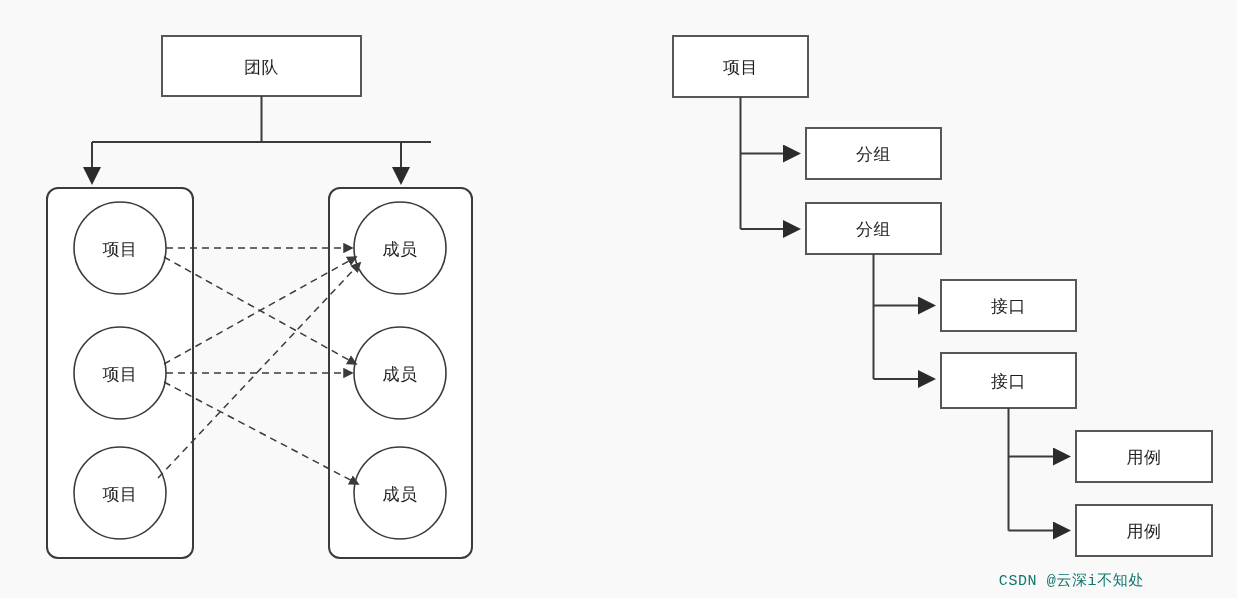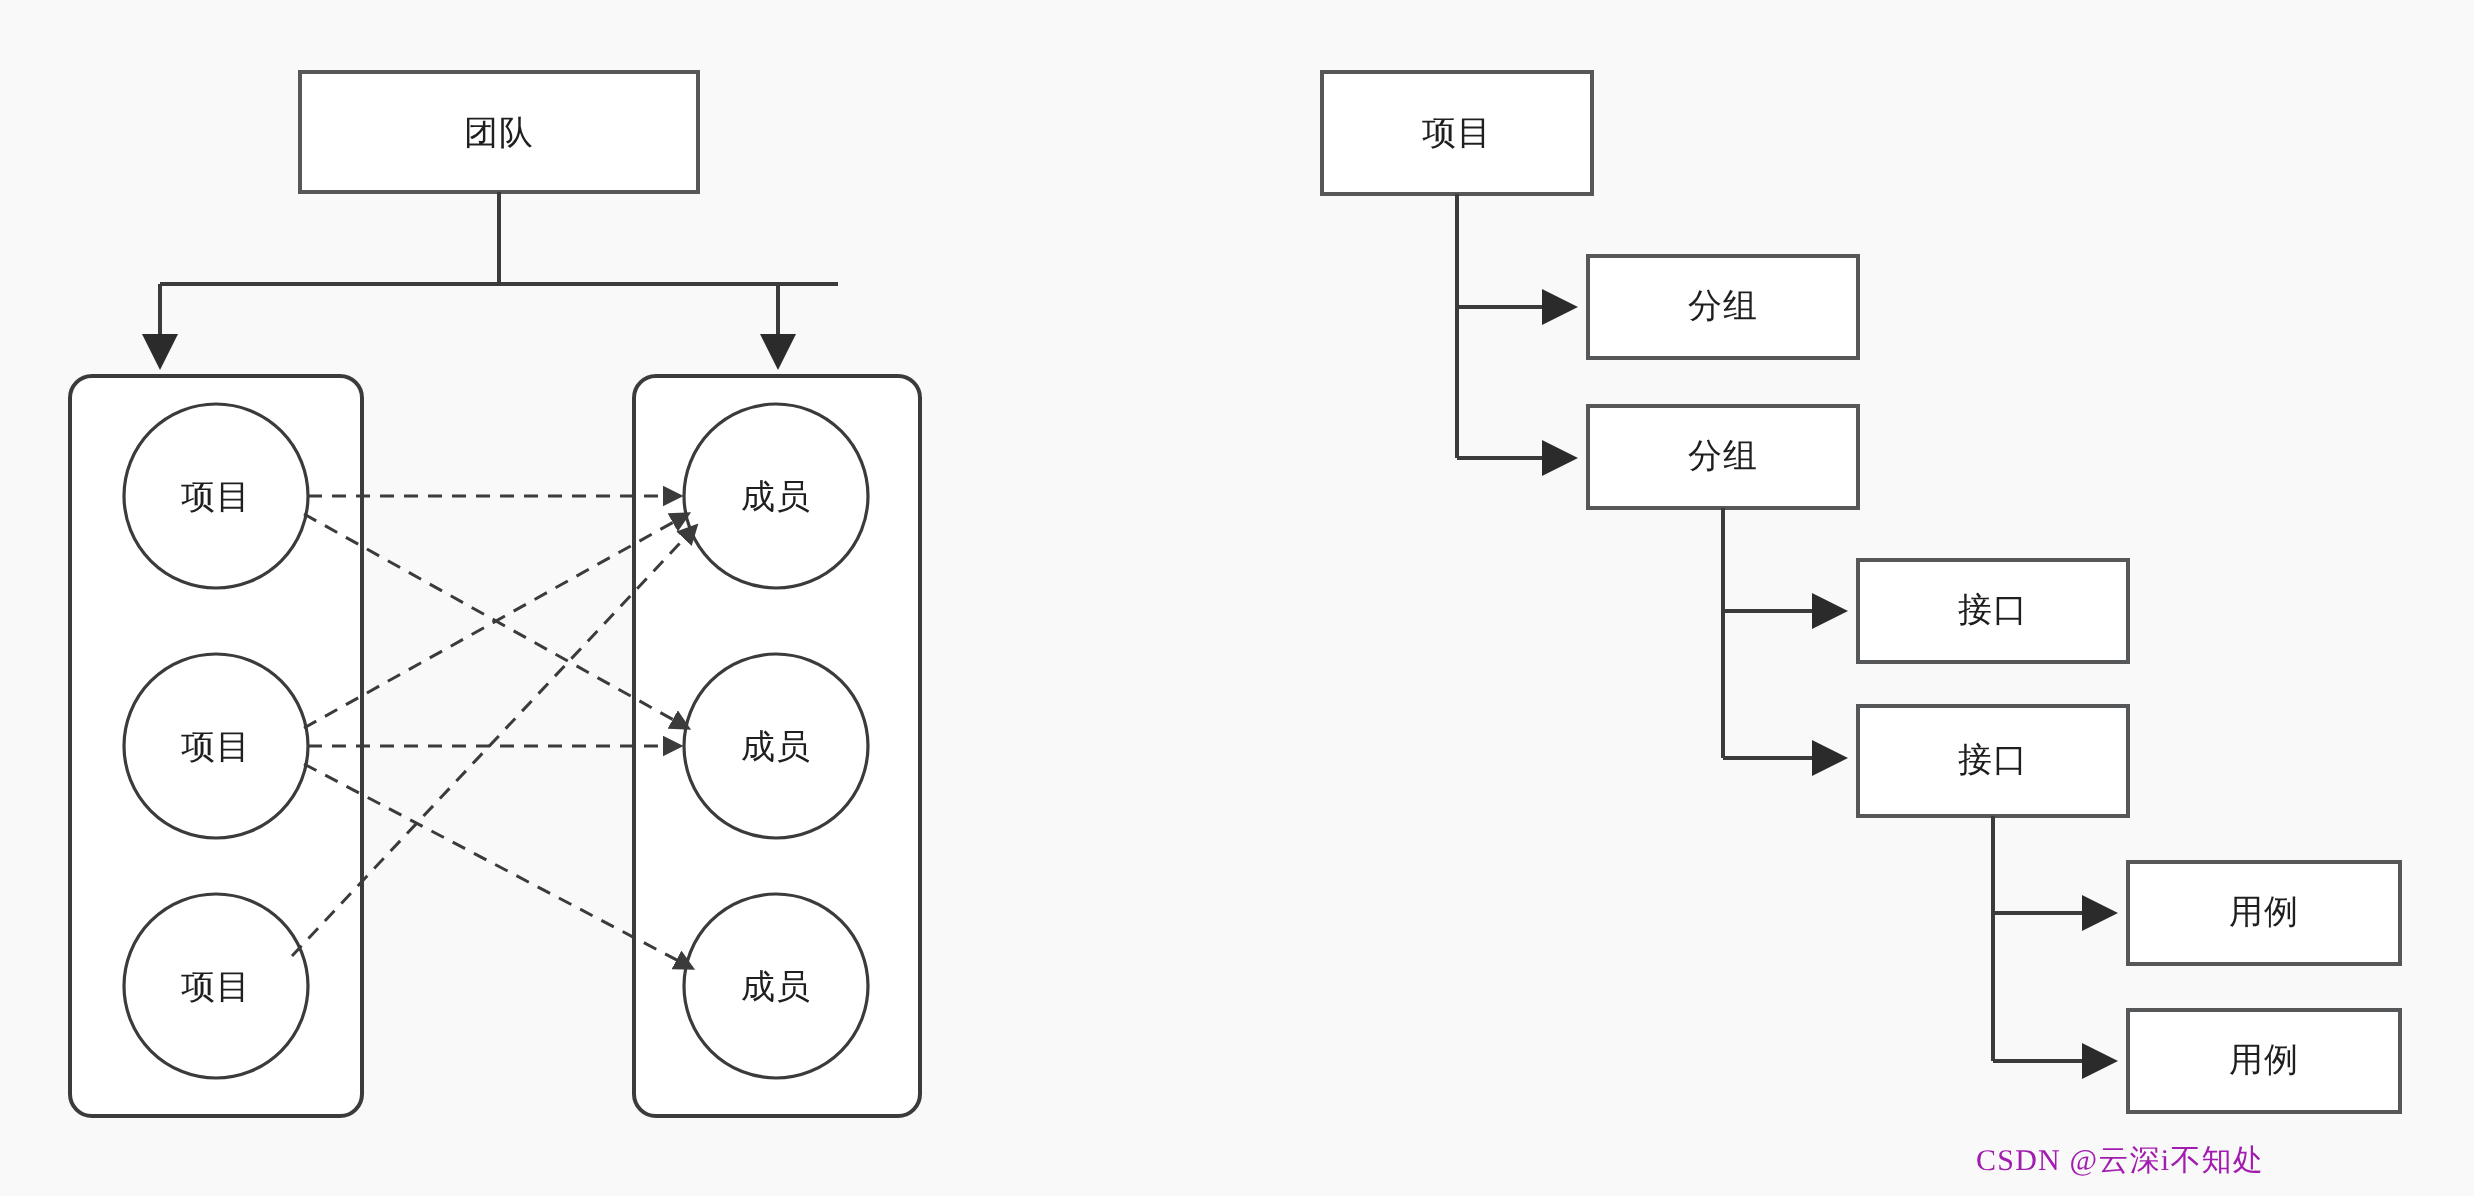--- a/index.html
+++ b/index.html
@@ -9,21 +9,21 @@
   body {
     width: 1237px;
     height: 598px;
     background: #f9f9f9;
     font-family: "DejaVu Sans", "Liberation Sans", sans-serif;
     overflow: hidden;
     position: relative;
   }
   #canvas-root {
     position: absolute;
-    left: 0;
+    left: 12px;
     top: 0;
     width: 1144px;
     height: 598px;
   }
   svg#diagram-svg {
     position: absolute;
     left: 0;
     top: 0;
     width: 1237px;
     height: 598px;
@@ -60,23 +60,23 @@
   .link-dashed {
     fill: none;
     stroke: #3b3b3b;
     stroke-width: 1.5;
     stroke-dasharray: 7 5;
   }
   .watermark {
     position: absolute;
     right: 12px;
     bottom: 8px;
-    font-family: Liberation Serif, serif;
+    font-family: Liberation Mono, monospace;
     font-size: 15px;
-    color: #a21caf;
+    color: #0f766e;
     letter-spacing: 0.6px;
     white-space: nowrap;
     user-select: none;
   }
 </style>
 </head>
 <body>
 
 <div id="canvas-root">
 

